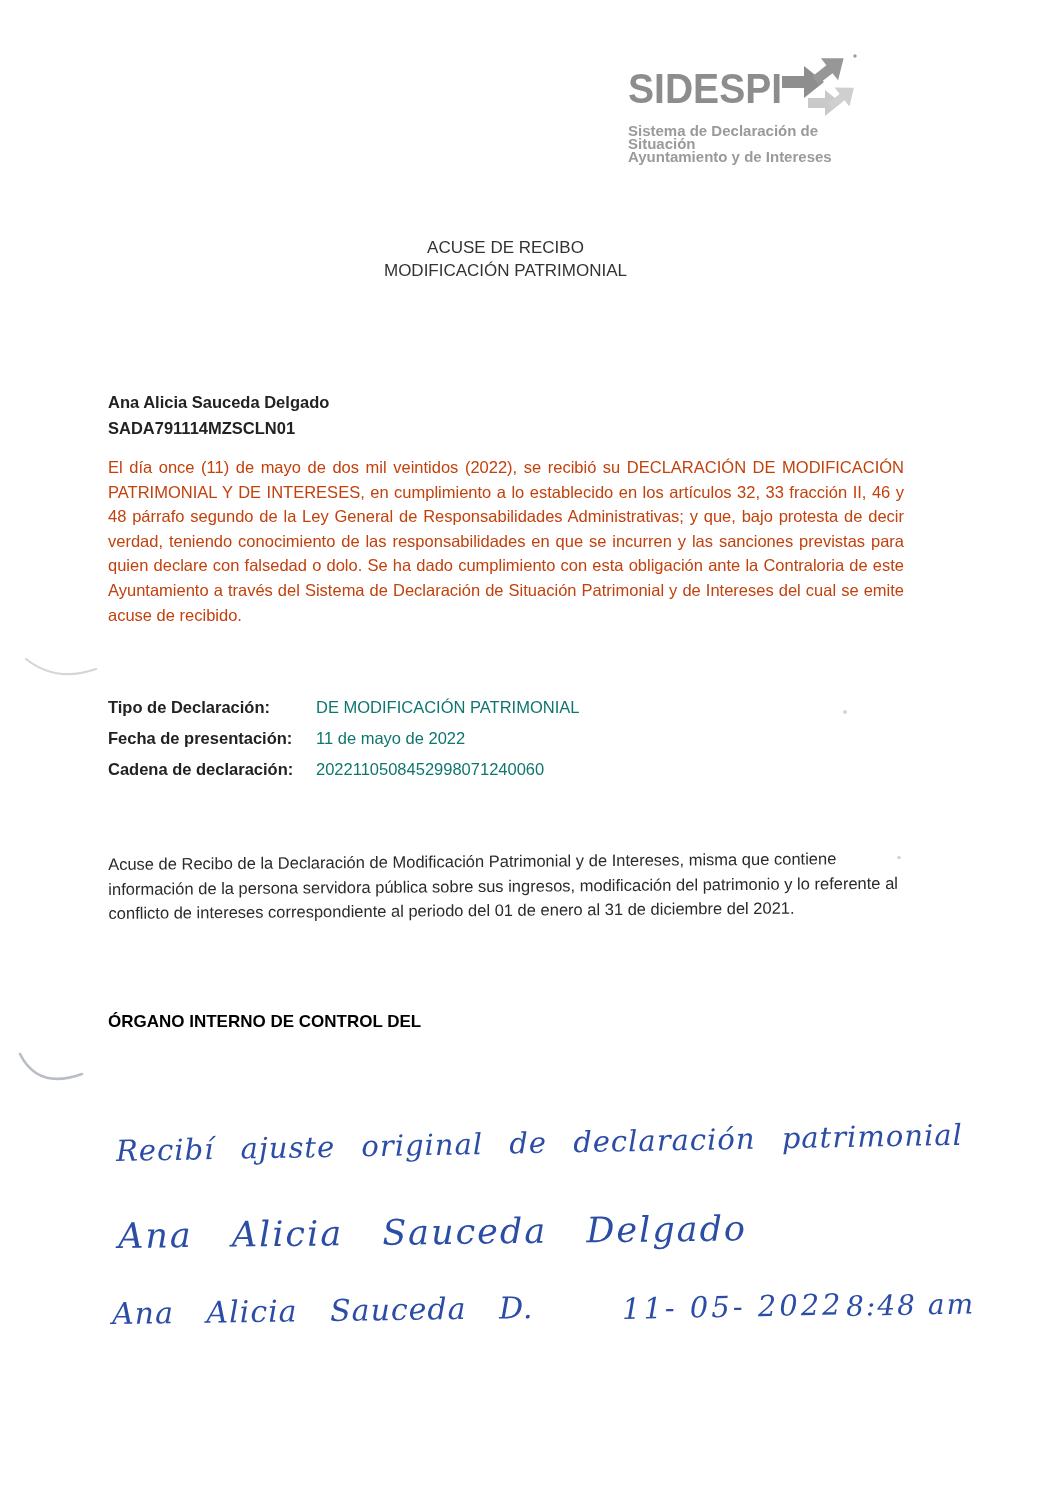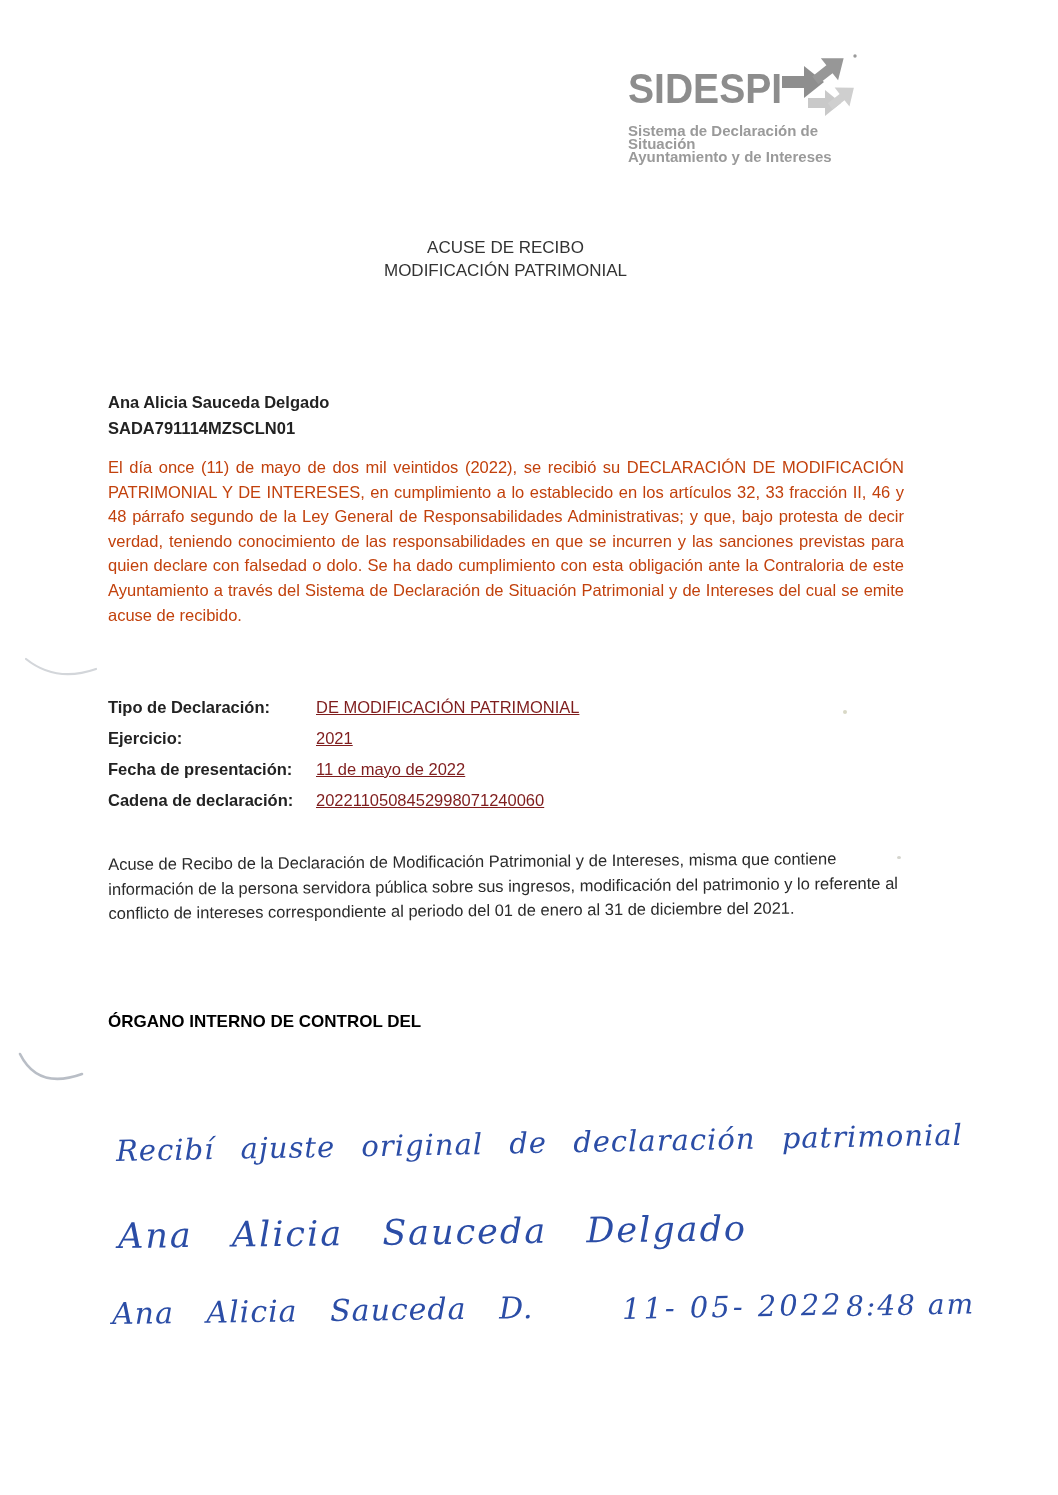--- a/index.html
+++ b/index.html
@@ -36,21 +36,21 @@
     position:absolute; top:389px; left:108px;
     font-weight:bold; font-size:16.5px; line-height:26px; color:#222222;
   }
   .body-par {
     position:absolute; top:455px; left:108px; width:796px;
     font-size:16.5px; line-height:24.6px; text-align:justify; color:#c2410c;
   }
   .fields { position:absolute; top:682px; left:108px; width:640px;margin-top:15px; }
   .field-row { display:flex; align-items:baseline; margin-bottom:10px; font-size:16.5px; line-height:21px; }
   .field-label { font-weight:bold; width:208px; flex:0 0 208px; color:#222222; }
-  .field-value { color:#7f1d1d;text-decoration:underline; }
+  .field-value { color:#0f766e; }
   .summary-par {
     position:absolute; top:852px; left:108px; width:802px;
     font-size:16.5px; line-height:24.5px; color:#2b2b2b;
     transform:rotate(-0.45deg); transform-origin:left top;
   }
   .footer-heading {
     position:absolute; top:1012px; left:108px;
     font-weight:bold; font-size:17px; color:#000000;
   }
 
@@ -107,24 +107,20 @@
   </div>
 
   <div class="body-par">El día once (11) de mayo de dos mil veintidos (2022), se recibió su DECLARACIÓN DE MODIFICACIÓN PATRIMONIAL Y DE INTERESES, en cumplimiento a lo establecido en los artículos 32, 33 fracción II, 46 y 48 párrafo segundo de la Ley General de Responsabilidades Administrativas; y que, bajo protesta de decir verdad, teniendo conocimiento de las responsabilidades en que se incurren y las sanciones previstas para quien declare con falsedad o dolo. Se ha dado cumplimiento con esta obligación ante la Contraloria de este Ayuntamiento a través del Sistema de Declaración de Situación Patrimonial y de Intereses del cual se emite acuse de recibido.</div>
 
   <div class="fields">
     <div class="field-row">
       <span class="field-label">Tipo de Declaración:</span>
       <span class="field-value">DE MODIFICACIÓN PATRIMONIAL</span>
     </div>
     <div class="field-row">
-      <span class="field-label">Ejercicio:</span>
-      <span class="field-value">2021</span>
-    </div>
-    <div class="field-row">
       <span class="field-label">Fecha de presentación:</span>
       <span class="field-value">11 de mayo de 2022</span>
     </div>
     <div class="field-row">
       <span class="field-label">Cadena de declaración:</span>
       <span class="field-value">2022110508452998071240060</span>
     </div>
   </div>
 
   <div class="summary-par">Acuse de Recibo de la Declaración de Modificación Patrimonial y de Intereses, misma que contiene información de la persona servidora pública sobre sus ingresos, modificación del patrimonio y lo referente al conflicto de intereses correspondiente al periodo del 01 de enero al 31 de diciembre del 2021.</div>

